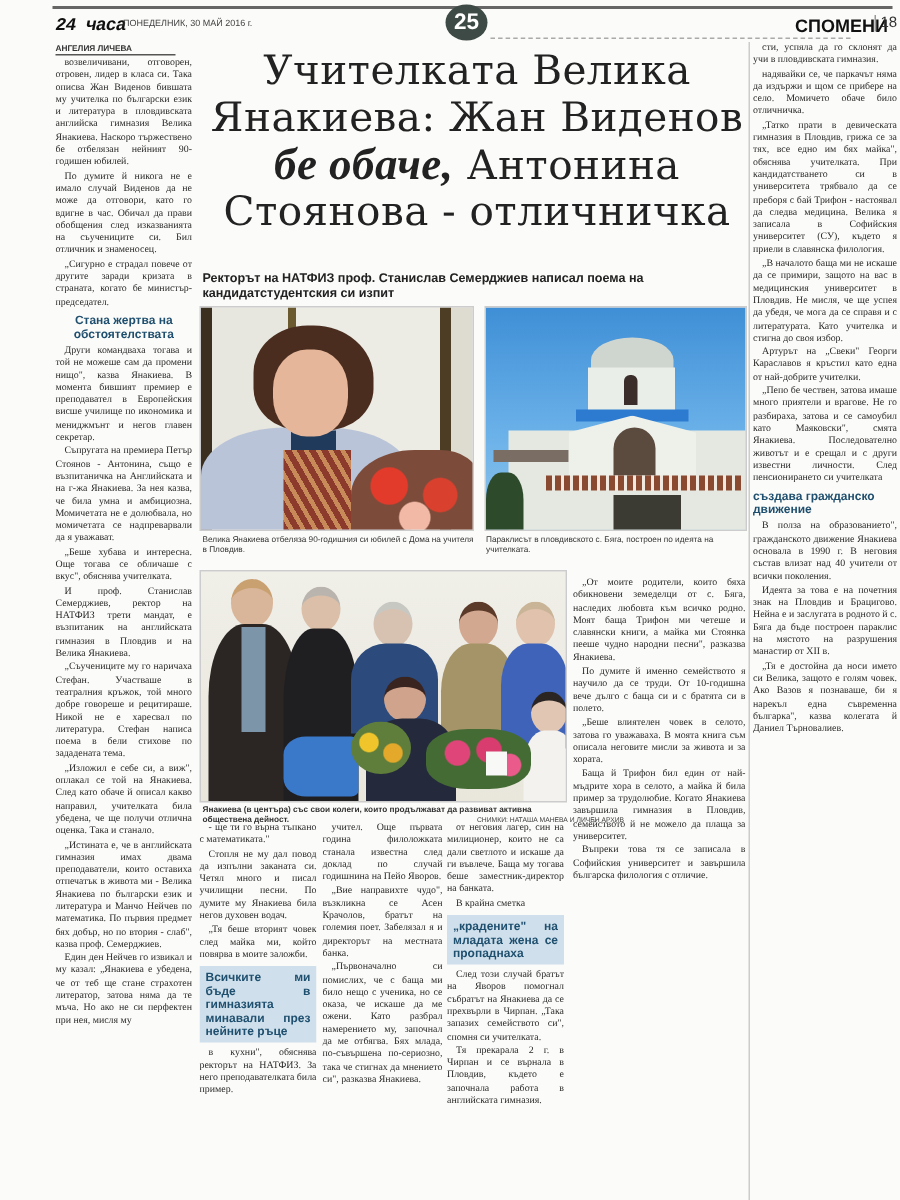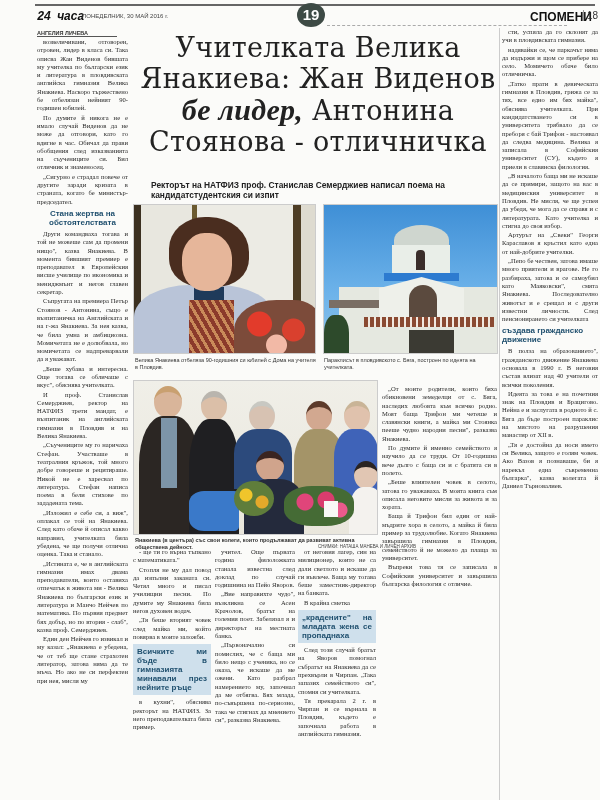--- a/index.html
+++ b/index.html
@@ -21,21 +21,21 @@
   .col p { text-indent: 6px; margin-bottom: 1px; }
   .col1 { left: 37px; top: 38px; width: 91px; height: 762px; }
   .col-right { left: 502px; top: 28px; width: 96px; height: 772px; }
 
   .subhead { font-family: "Liberation Sans", sans-serif; font-weight: bold; font-size: 8px; line-height: 9px; color: #1f4f6e; text-align: center; margin: 3px 0; text-indent: 0 !important; }
   .subhead.left { text-align: left; }
 
   .headline { position: absolute; left: 138px; top: 32px; width: 360px; font-family: "DejaVu Serif", serif; font-size: 27px; line-height: 31px; color: #222; text-align: center; letter-spacing: 0.3px; }
   .headline .emph { font-family: "Liberation Serif", serif; font-weight: bold; font-style: italic; font-size: 30px; }
 
-  .deck { position: absolute; left: 135px; top: 180px; width: 300px; font-family: "Liberation Sans", sans-serif; font-weight: bold; font-size: 8.4px; line-height: 10px; color: #222; margin-left: 16px; }
+  .deck { position: absolute; left: 135px; top: 180px; width: 300px; font-family: "Liberation Sans", sans-serif; font-weight: bold; font-size: 8.4px; line-height: 10px; color: #222; }
 
   .photo { position: absolute; overflow: hidden; border: 1px solid #ccc; }
   .photo1 { left: 133px; top: 204px; width: 183px; height: 150px; background: linear-gradient(90deg, #3b3020 0 4%, #e8e7df 4% 32%, #6b5a2f 32% 35%, #ecebe4 35% 88%, #4d3d24 88% 92%, #dedbd0 92%); }
   .photo1 .hair { position: absolute; left: 35px; top: 12px; width: 80px; height: 70px; border-radius: 45% 50% 40% 40%; background: #4a2d1f; }
   .photo1 .face { position: absolute; left: 48px; top: 28px; width: 50px; height: 58px; border-radius: 45%; background: #e6b69a; }
   .photo1 .coat { position: absolute; left: 0; top: 80px; width: 140px; height: 80px; border-radius: 40% 40% 0 0; background: #b9c4d8; }
   .photo1 .shirt { position: absolute; left: 60px; top: 82px; width: 30px; height: 60px; background: #1f3a5a; }
   .photo1 .bouquet { position: absolute; left: 100px; top: 95px; width: 85px; height: 60px; border-radius: 50% 30% 0 0; background: radial-gradient(circle at 30% 40%, #e23b2b 0 12px, transparent 13px), radial-gradient(circle at 70% 50%, #d9402e 0 11px, transparent 12px), radial-gradient(circle at 50% 75%, #f2b9a6 0 10px, transparent 11px), #7c4b3a; }
   .photo1 .scarf { position: absolute; left: 55px; top: 95px; width: 45px; height: 55px; background: repeating-linear-gradient(60deg, #8b3a2b 0 4px, #c98a5a 4px 7px); }
 
@@ -71,21 +71,21 @@
   .boxhead { background: #cfe0ec; font-family: "Liberation Sans", sans-serif; font-weight: bold; color: #1f4f6e; font-size: 8px; line-height: 9px; padding: 3px 4px; margin: 3px 0; text-indent: 0 !important; }
   .rule-v { position: absolute; width: 1px; background: #ccc; }
 </style>
 </head>
 <body>
 
 <div class="masthead">
   <div class="topline"></div>
   <div class="brand">24 часа</div>
   <div class="date">ПОНЕДЕЛНИК, 30 МАЙ 2016 г.</div>
-  <div class="pagebadge">19</div>
+  <div class="pagebadge">25</div>
   <div class="dotline"></div>
   <div class="section">СПОМЕНИ</div>
   <div class="pagenum">18</div>
 </div>
 
 <div class="author">АНГЕЛИЯ ЛИЧЕВА</div>
 
 <div class="col col1">
   <p>возвеличивани, отговорен, отровен, лидер в класа си. Така описва Жан Виденов бившата му учителка по български език и литература в пловдивската английска гимназия Велика Янакиева. Наскоро тържествено бе отбелязан нейният 90-годишен юбилей.</p>
   <p>По думите й никога не е имало случай Виденов да не може да отговори, като го вдигне в час. Обичал да прави обобщения след изказванията на съучениците си. Бил отличник и знаменосец.</p>
@@ -97,21 +97,21 @@
   <p>И проф. Станислав Семерджиев, ректор на НАТФИЗ трети мандат, е възпитаник на английската гимназия в Пловдив и на Велика Янакиева.</p>
   <p>„Съучениците му го наричаха Стефан. Участваше в театралния кръжок, той много добре говореше и рецитираше. Никой не е харесвал по литература. Стефан написа поема в бели стихове по зададената тема.</p>
   <p>„Изложил е себе си, а виж", оплакал се той на Янакиева. След като обаче й описал какво направил, учителката била убедена, че ще получи отлична оценка. Така и станало.</p>
   <p>„Истината е, че в английската гимназия имах двама преподаватели, които оставиха отпечатък в живота ми - Велика Янакиева по български език и литература и Манчо Нейчев по математика. По първия предмет бях добър, но по втория - слаб", казва проф. Семерджиев.</p>
   <p>Един ден Нейчев го извикал и му казал: „Янакиева е убедена, че от теб ще стане страхотен литератор, затова няма да те мъча. Но ако не си перфектен при нея, мисля му</p>
 </div>
 
 <div class="headline">
   <div>Учителката Велика</div>
   <div>Янакиева: Жан Виденов</div>
-  <div><span class="emph">бе лидер,</span><span> Антонина</span></div>
+  <div><span class="emph">бе обаче,</span><span> Антонина</span></div>
   <div>Стоянова - отличничка</div>
 </div>
 
 <div class="deck">Ректорът на НАТФИЗ проф. Станислав Семерджиев написал поема на кандидатстудентския си изпит</div>
 
 <div class="photo photo1">
   <div class="coat"></div>
   <div class="shirt"></div>
   <div class="hair"></div>
   <div class="face"></div>

